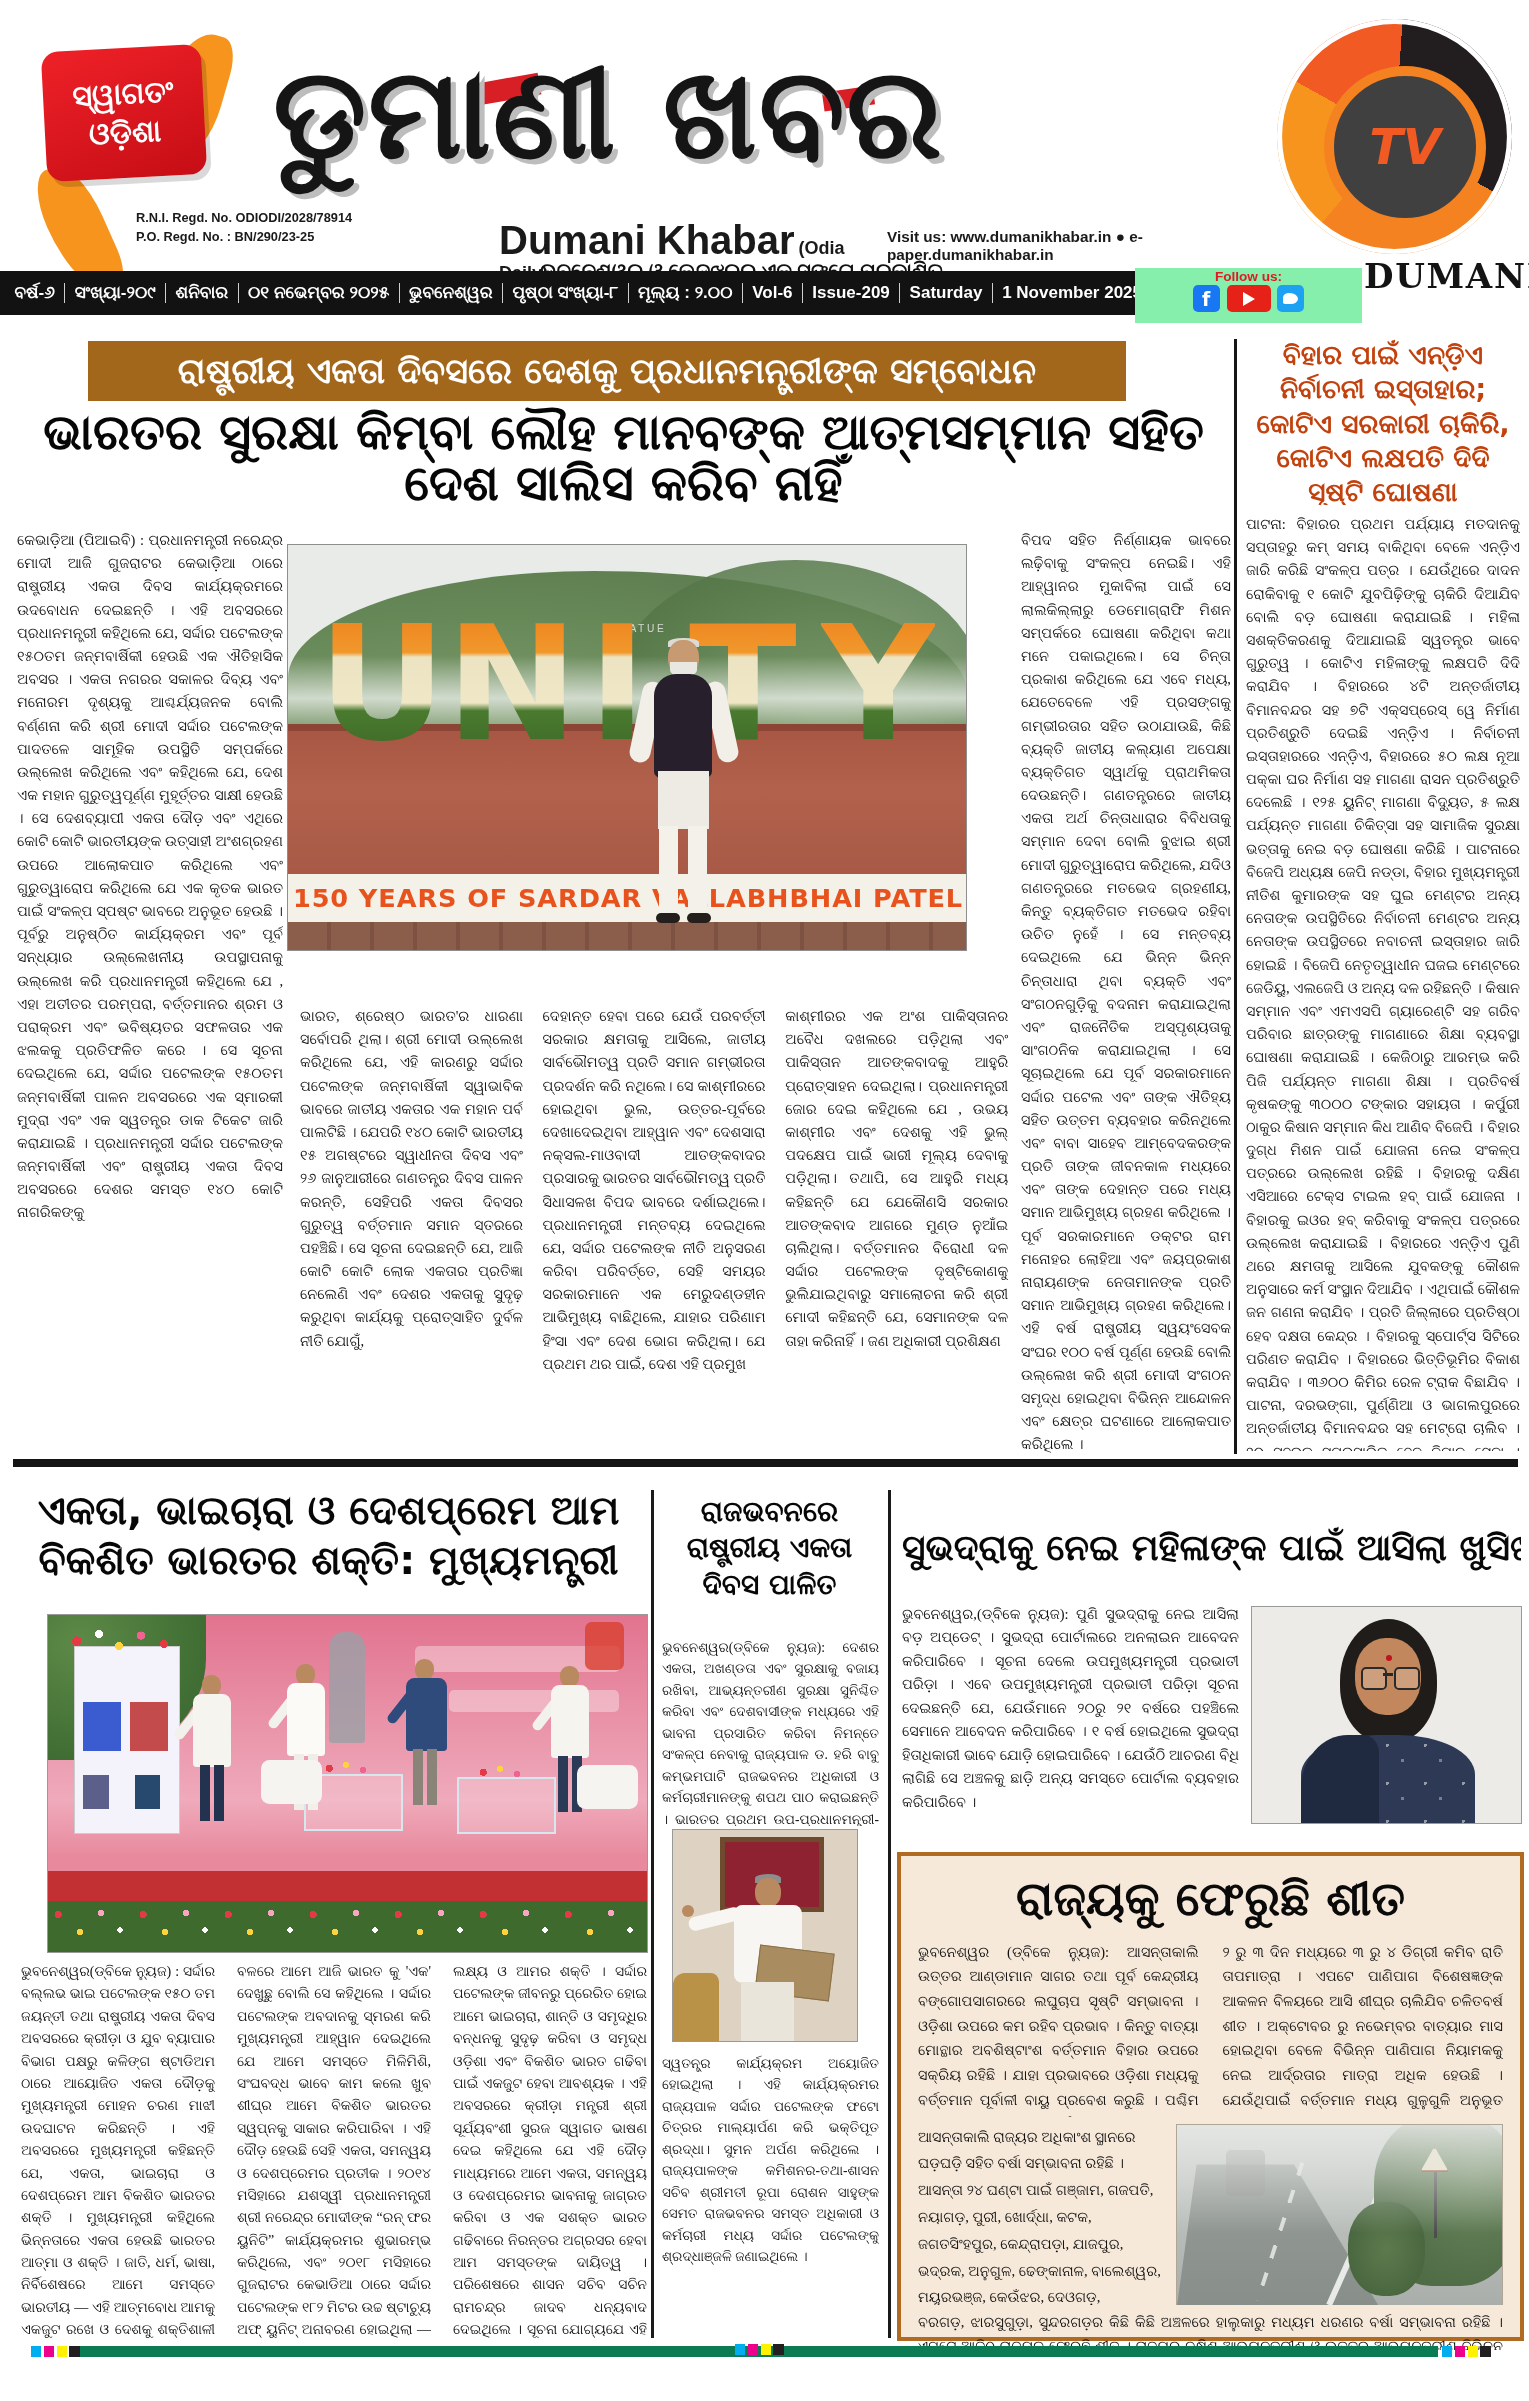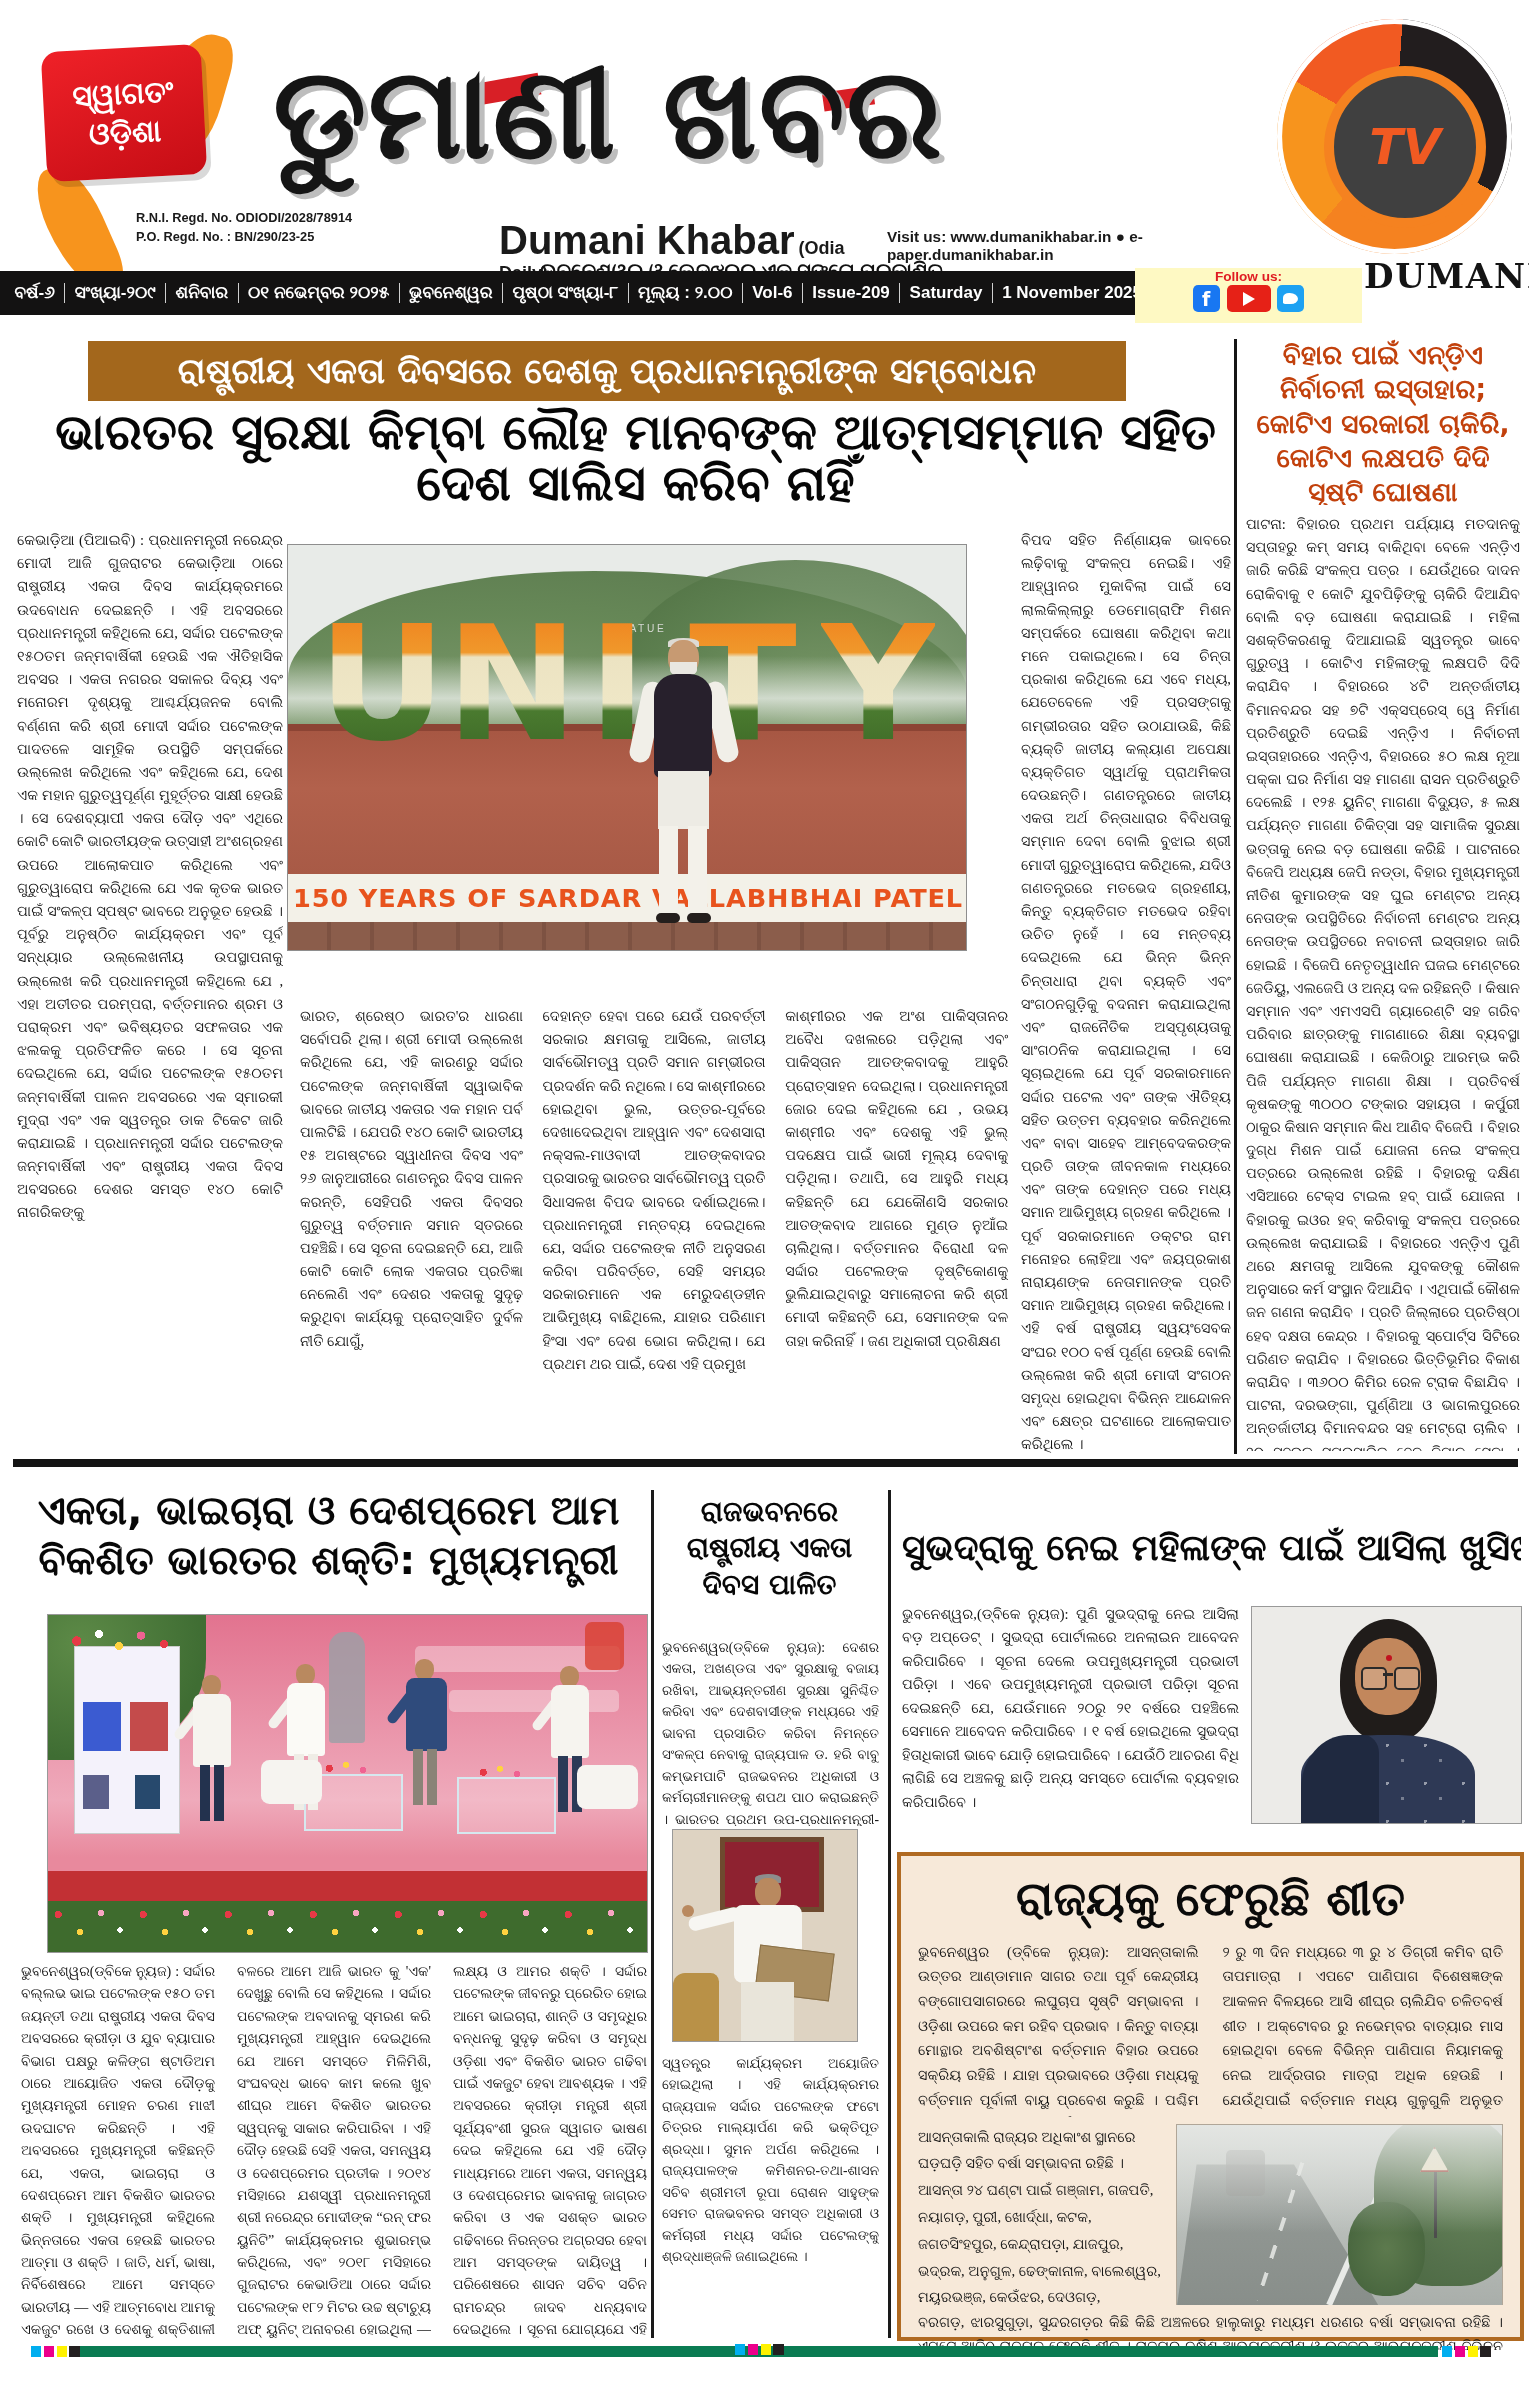--- a/index.html
+++ b/index.html
@@ -30,41 +30,41 @@
   #visit{left:887px;top:228px;width:324px;font-family:"Liberation Sans",sans-serif;font-size:15.3px;font-weight:bold;color:#1a1a1a;}
   #subtitle{left:460px;top:259px;width:563px;font-size:21px;font-weight:bold;text-align:center;color:#111;}
   #tv-ring{left:1277px;top:19px;width:235px;height:235px;border-radius:50%;
            background:conic-gradient(from 220deg,#f7941d 0 22%,#f15a22 22% 40%,#221d1e 40% 72%,#f58220 72% 100%);
            box-shadow:inset 0 0 0 5.1px #fff;}
   #tv-inner{left:1324px;top:66px;width:142px;height:142px;border-radius:50%;background:#404040;border:10.2px solid #f58220;
             display:flex;align-items:center;justify-content:center;font-family:"DejaVu Sans",sans-serif;
             font-weight:900;font-size:49px;color:#f15a22;font-style:italic;}
   #brand{left:1364px;top:256px;width:162px;text-align:center;font-family:"DejaVu Serif",serif;
          font-weight:bold;font-size:34px;letter-spacing:1.7px;color:#141414;}
-  #followbox{left:1135px;top:268px;width:227px;height:55px;background:#fef9c3;display:flex;flex-direction:column;align-items:center;}
+  #followbox{left:1135px;top:268px;width:227px;height:55px;background:#86efac;display:flex;flex-direction:column;align-items:center;}
   #follow-label{font-family:"Liberation Sans",sans-serif;font-size:13.6px;font-weight:bold;color:#e01b22;line-height:17px;}
   #social{display:flex;gap:6.8px;align-items:center;}
   .icon{width:27px;height:27px;border-radius:5.1px;display:flex;align-items:center;justify-content:center;
         color:#fff;font-family:"DejaVu Sans",sans-serif;font-weight:900;font-size:19px;}
   #fb{background:#1877f2;}
   #yt{background:#e62117;width:44px;}
   #yt .tri{width:0;height:0;border-left:12px solid #fff;border-top:7.7px solid transparent;border-bottom:7.7px solid transparent;}
   #tw{background:#1da1f2;}
   #tw .bird{width:15.3px;height:11px;background:#fff;border-radius:60% 80% 70% 20%;position:relative;}
   #infobar{left:0;top:271px;width:1135px;height:44px;background:#131212;display:flex;align-items:center;
            padding:0 5.1px;box-sizing:border-box;}
   #infobar span{color:#fff;font-family:"Liberation Sans",sans-serif;font-weight:bold;font-size:17px;
                 padding:0 9.4px;border-right:0.9px solid #cfcfcf;white-space:nowrap;flex:0 0 auto;}
   #infobar span:last-child{border-right:none;}
 
   
   #kicker{left:88px;top:341px;width:1038px;height:60px;background:#a3671c;color:#fff;
           font-family:"DejaVu Sans",sans-serif;font-weight:800;font-size:35px;
           display:flex;align-items:center;justify-content:center;}
-  #lead-headline{left:26px;top:407px;width:1219px;height:101px;font-family:"DejaVu Sans",sans-serif;
+  #lead-headline{left:14px;top:407px;width:1219px;height:101px;font-family:"DejaVu Sans",sans-serif;
                  font-weight:900;font-size:49px;line-height:1.05;color:#060606;text-align:center;}
   #rail-rule{left:1234px;top:339px;width:2.6px;height:1115px;background:#161616;}
   .bodytxt{font-size:14.5px;line-height:1.6;}
   #lead-col1{left:17px;top:529px;width:266px;height:927px;}
   #lead-col5{left:1021px;top:529px;width:210px;height:927px;}
   #lead-cols234{left:300px;top:962px;width:709px;height:493px;display:flex;gap:19.6px;margin-top:43px;}
   #lead-cols234 > div{width:223px;height:493px;overflow:hidden;text-align:justify;}
 
   
   #main-photo{left:287px;top:544px;width:680px;height:407px;background:#e8ebe8;border:0.9px solid #8e8e8e;box-sizing:border-box;}

